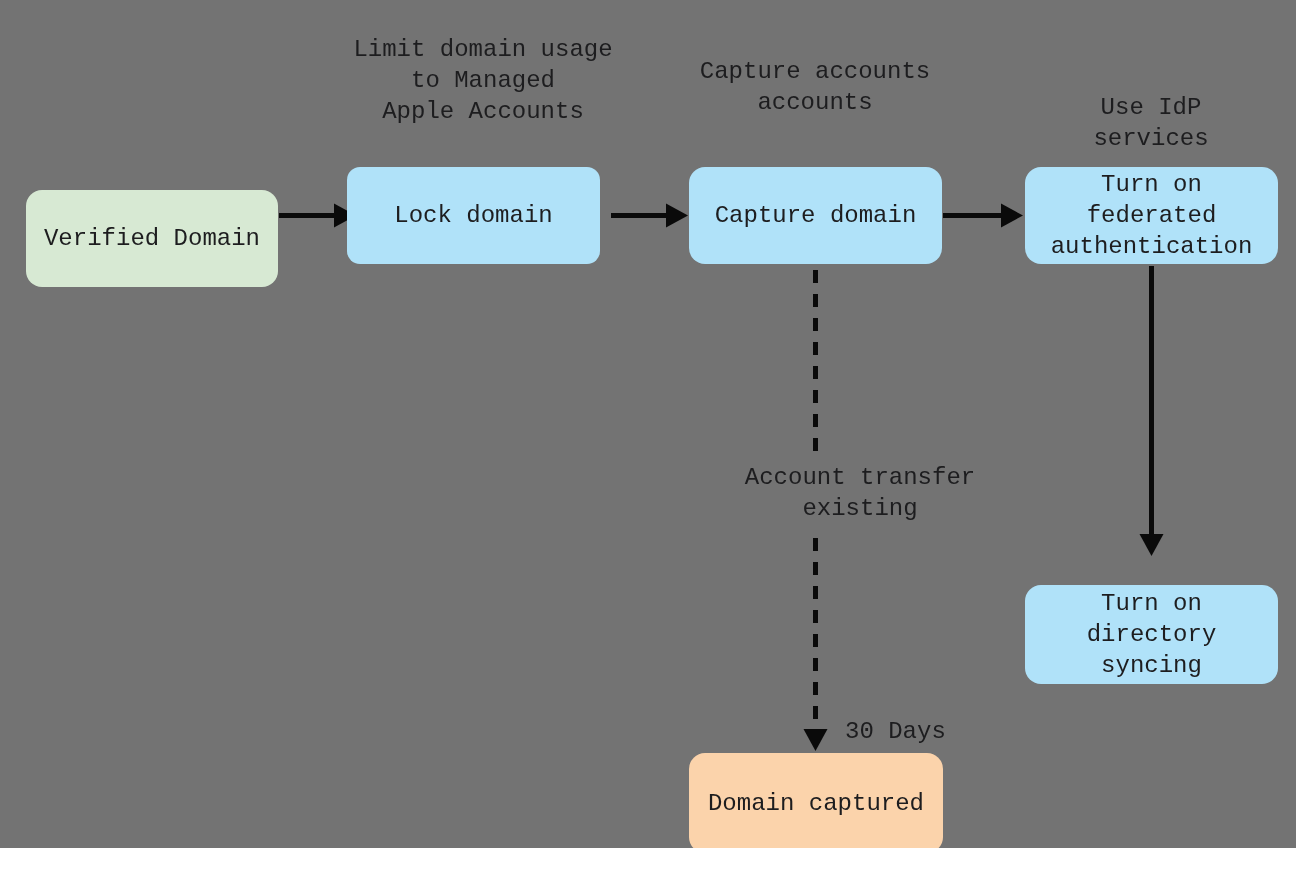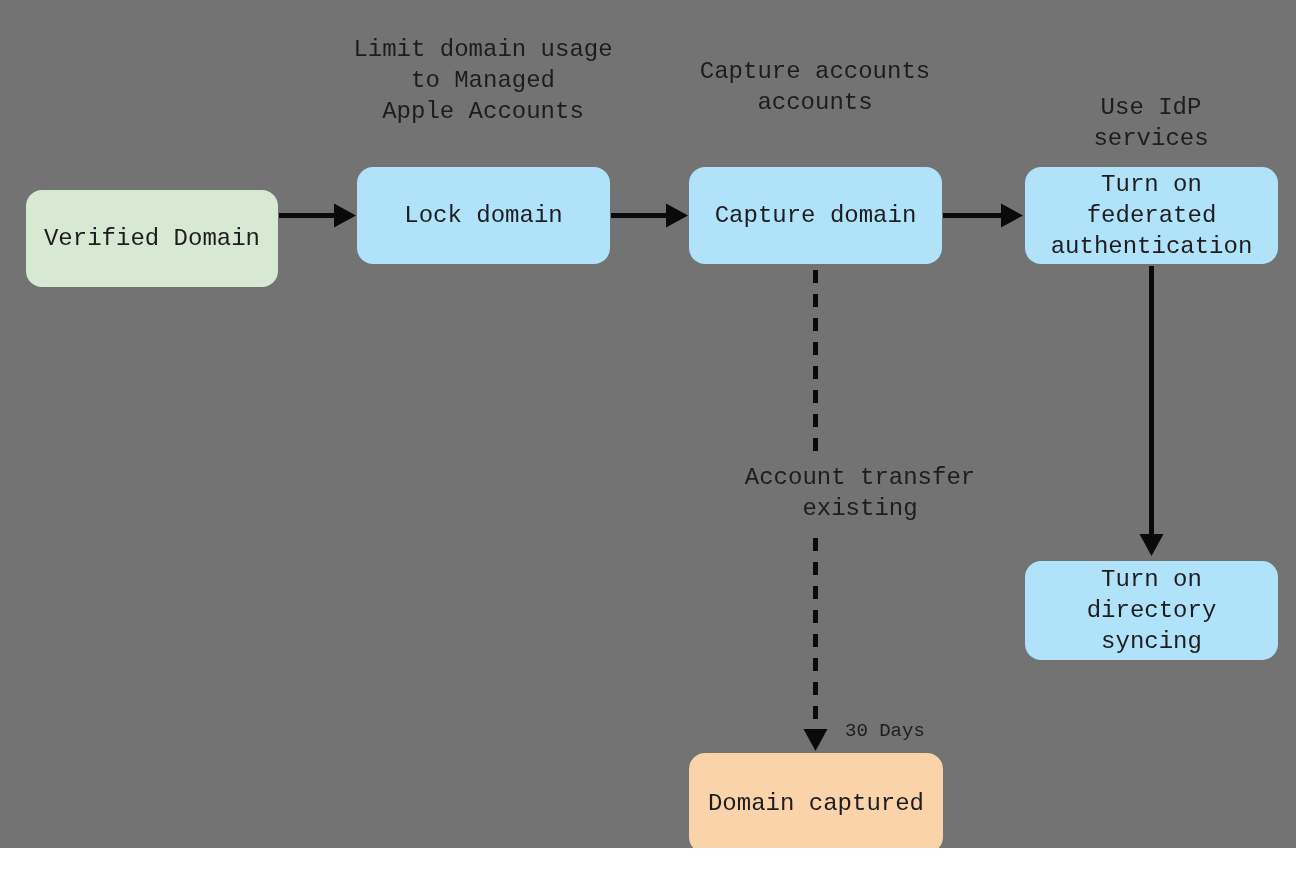--- a/index.html
+++ b/index.html
@@ -29,21 +29,21 @@
     align-items: center;
     justify-content: center;
     text-align: center;
     border-radius: 16px;
     font-size: 24px;
     line-height: 31px;
     padding: 0 12px;
     box-sizing: border-box;
   }
   .node-verified   { left: 26px;   top: 167px; width: 252px; height: 97px; margin-top: 23px;  }
-  .node-lock       { left: 357px;  top: 167px; width: 253px; height: 97px;  }
+  .node-lock       { left: 347px;  top: 167px; width: 253px; height: 97px; border-radius: 13px;  }
   .node-capture    { left: 689px;  top: 167px; width: 253px; height: 97px;  }
   .node-federated  { left: 1025px; top: 167px; width: 253px; height: 97px;  }
   .node-directory  { left: 1025px; top: 561px; width: 253px; height: 99px;  }
   .node-captured   { left: 689px;  top: 753px; width: 254px; height: 100px; }
   .annotation {
     position: absolute;
     transform: translateX(-50%);
     text-align: center;
     font-size: 24px;
     line-height: 31px;
@@ -51,21 +51,21 @@
   }
   .annotation .line { display: block; }
   .ann-lock      { left: 483px;  top: 34px;  }
   .ann-capture   { left: 815px;  top: 56px;  }
   .ann-idp       { left: 1151px; top: 56px; margin-top: 36px;  }
   .ann-transfer  { left: 816px;  top: 462px; margin-left: 44px; }
   .ann-30days {
     position: absolute;
     left: 845px;
     top: 716px;
-    font-size: 19px;
+    font-size: 24px;
     line-height: 31px;
     white-space: nowrap;
   }
 </style>
 </head>
 <body>
 
 <div class="canvas">
 
   <svg class="arrows" viewBox="0 0 1296 896" xmlns="http://www.w3.org/2000/svg">
@@ -124,21 +124,21 @@
   </div>
 
   <div class="node node-capture" style="background-color: rgb(176, 226, 249); align-items: center;">
     <span>Capture domain</span>
   </div>
 
   <div class="node node-federated" style="background-color: rgb(176, 226, 249);">
     <span>Turn on federated authentication</span>
   </div>
 
-  <div class="node node-directory" style="background-color: rgb(176, 226, 249);">
+  <div class="node node-directory" style="background-color: rgb(176, 226, 249); margin-top: 24px;">
     <span>Turn on directory syncing</span>
   </div>
 
   <div class="node node-captured" style="background-color: rgb(251, 211, 171);">
     <span>Domain captured</span>
   </div>
 
 </div>
 
 </body></html>

